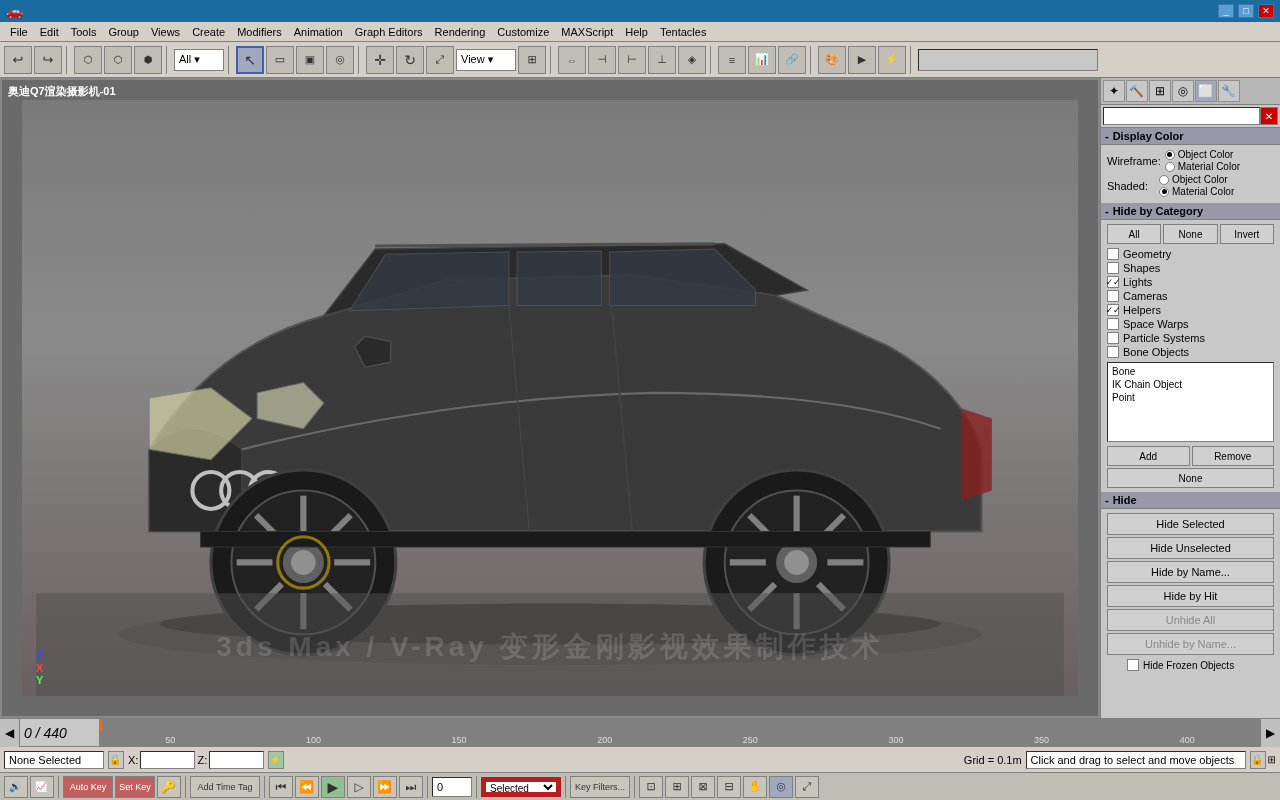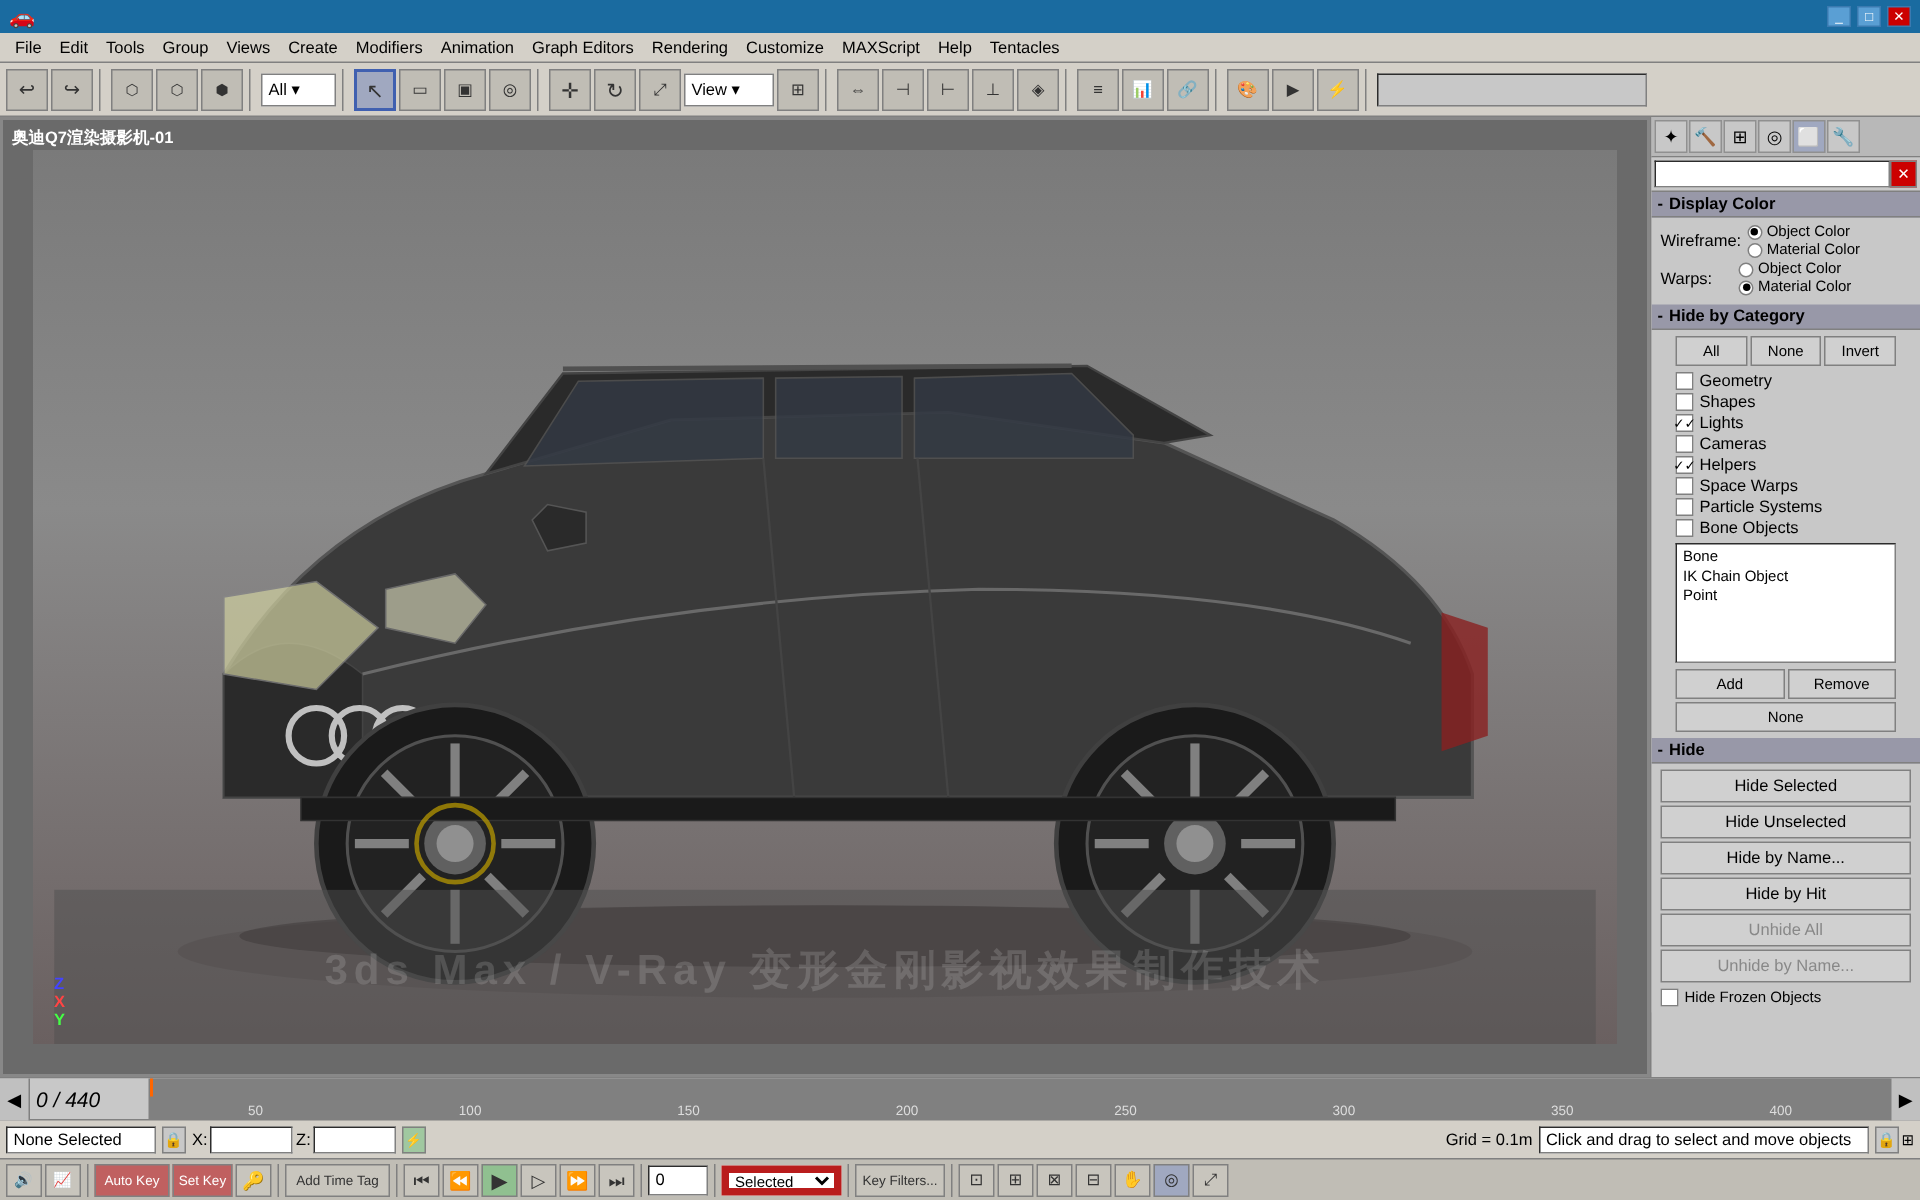--- a/index.html
+++ b/index.html
@@ -69,21 +69,21 @@
     
     .display-color { padding: 4px 6px; }
     .dc-row { display: flex; align-items: center; gap: 4px; margin-bottom: 2px; }
     .dc-label { min-width: 48px; font-size: 11px; }
     .radio-group { display: flex; flex-direction: column; gap: 1px; }
     .radio-row { display: flex; align-items: center; gap: 3px; font-size: 10px; }
     .radio-dot { width: 10px; height: 10px; border-radius: 50%; border: 1px solid #808080; background: #fff; display: flex; align-items: center; justify-content: center; }
     .radio-dot.checked::after { content: ''; width: 5px; height: 5px; border-radius: 50%; background: #000; display: block; }
 
     
-    .hbc-content { padding: 4px 16px; }
+    .hbc-content { padding: 4px 6px; }
     .hbc-buttons { display: flex; gap: 2px; margin-bottom: 4px; }
     .hbc-btn { flex: 1; height: 20px; background: #d0d0d0; border: 1px solid #808080; font-size: 10px; cursor: pointer; display: flex; align-items: center; justify-content: center; }
     .checkbox-row { display: flex; align-items: center; gap: 4px; margin-bottom: 2px; font-size: 11px; }
     .checkbox { width: 12px; height: 12px; border: 1px solid #808080; background: #fff; display: flex; align-items: center; justify-content: center; font-size: 9px; }
     .checkbox.checked { background: #fff; }
     .checkbox.checked::after { content: '✓'; font-size: 9px; color: #000; }
 
     
     .bone-list { margin: 4px 0; background: #fff; border: 1px inset #808080; height: 80px; font-size: 10px; padding: 2px; }
     .bone-list-item { padding: 1px 2px; }
@@ -113,21 +113,21 @@
     .key-select { height: 20px; border: 5px solid #b91c1c; background: #fff; font-size: 10px; min-width: 80px; }
 
     
     .watermark { position: absolute; bottom: 50px; left: 50%; transform: translateX(-50%); font-size: 28px; font-weight: bold; color: rgba(255,255,255,0.15); white-space: nowrap; letter-spacing: 4px; pointer-events: none; }
 
     .panel-scroll { flex: 1; overflow-y: auto; overflow-x: hidden; }
     .panel-scroll::-webkit-scrollbar { width: 12px; }
     .panel-scroll::-webkit-scrollbar-track { background: #c0c0c0; }
     .panel-scroll::-webkit-scrollbar-thumb { background: #a0a0a0; border: 1px solid #808080; }
 
-    .freeze-row { display: flex; align-items: center; gap: 4px; margin-top: 4px; font-size: 10px; }
+    .freeze-row { display: flex; align-items: center; gap: 4px; margin-top: 4px; font-size: 10px; margin-left: 20px; }
   </style>
 </head>
 <body>
 
 <div class="title-bar">
   <div class="title-bar-left">
     <span style="font-size:14px;">🚗</span>
   </div>
   <div class="title-bar-right">
     <div class="title-btn">_</div>
@@ -316,21 +316,21 @@
                 <span>Object Color</span>
               </div>
               <div class="radio-row">
                 <div class="radio-dot"></div>
                 <span>Material Color</span>
               </div>
             </div>
           </div>
 
           <div class="dc-row">
-            <div class="dc-label">Warps:</div>
+            <div class="dc-label">Shaded:</div>
             <div class="radio-group">
               <div class="radio-row">
                 <div class="radio-dot"></div>
                 <span>Object Color</span>
               </div>
               <div class="radio-row">
                 <div class="radio-dot checked"></div>
                 <span>Material Color</span>
               </div>
             </div>

